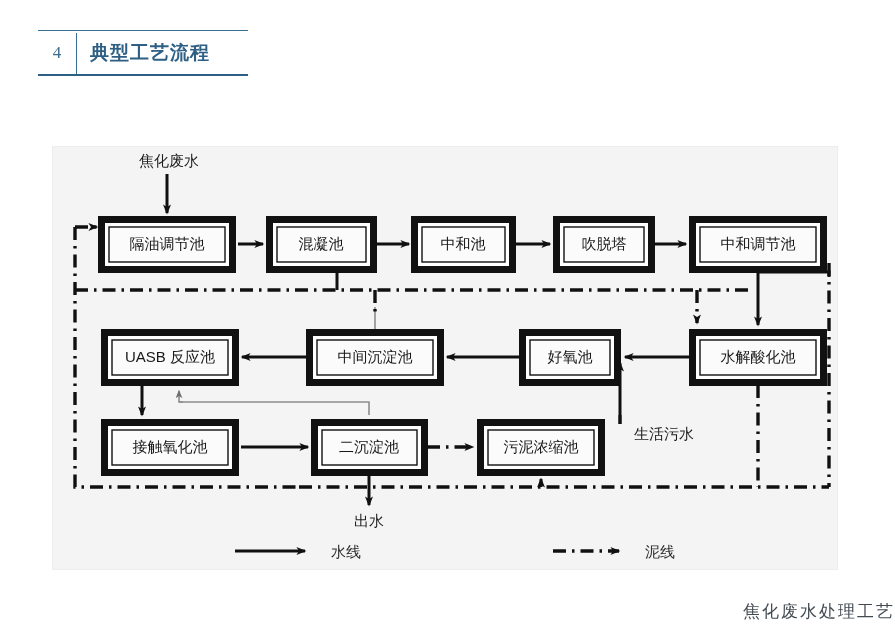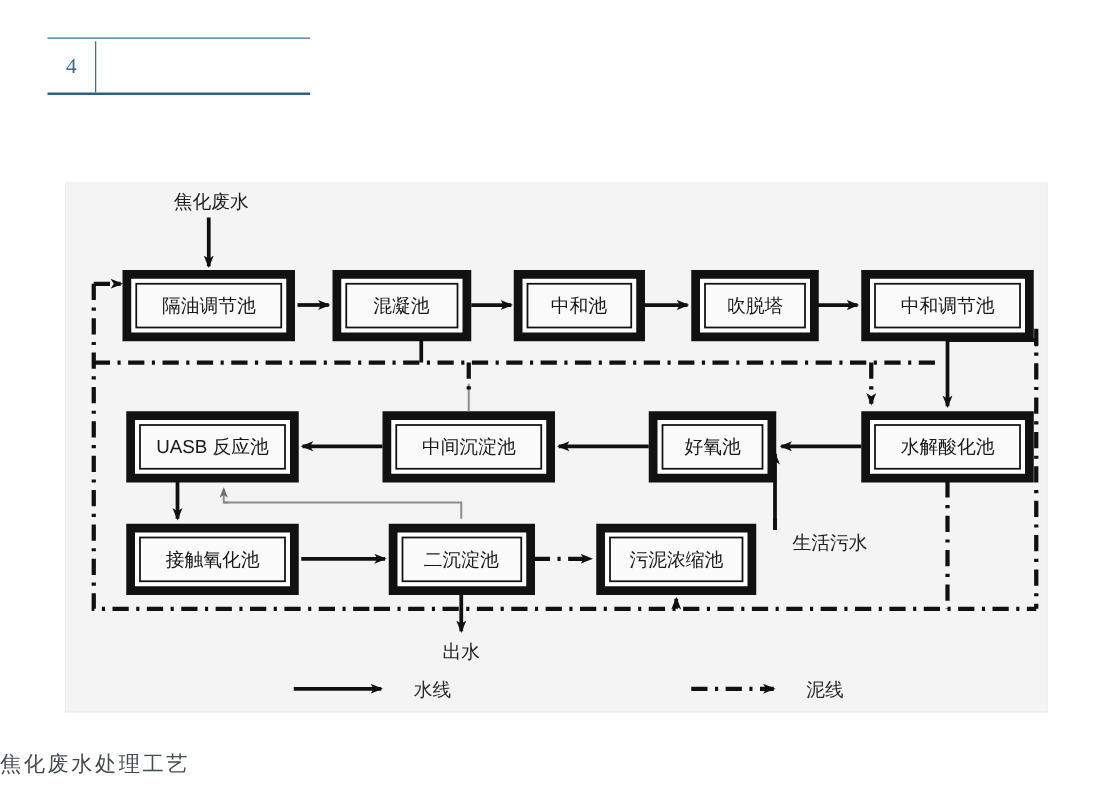--- a/index.html
+++ b/index.html
@@ -55,21 +55,21 @@
     background:#f4f4f4;
     border:1px solid #ededed;
     box-sizing:border-box;
   }
   .svgwrap{position:absolute;left:0;top:0;width:786px;height:424px;}
 
   .caption{
     position:absolute;
     left:0; top:600px;
     width:895px;
-    text-align:left;
+    text-align:right;
     font-size:17px;
     color:#444a52;
     letter-spacing:2px;
   }
 
   
   .pbox-outer{fill:#ffffff;stroke:#111111;stroke-width:7;}
   .pbox-inner{fill:#fbfbfb;stroke:#111111;stroke-width:1.4;}
   .plabel{
     font-family:"Liberation Sans","DejaVu Sans",sans-serif;
@@ -93,20 +93,21 @@
   .solidline{stroke:#101010;stroke-width:3;fill:none;}
   .dashline{stroke:#101010;stroke-width:3.4;fill:none;stroke-dasharray:13 6 2.5 6;}
   .thinline{stroke:#8d8d8d;stroke-width:1.6;fill:none;}
 </style>
 </head>
 <body>
 
 <div class="header">
   <div class="num">4</div>
   <div class="divider"></div>
+  <div class="htitle">典型工艺流程</div>
 </div>
 
 <div class="figure">
 <svg class="svgwrap" viewBox="0 0 786 424">
 
   <defs>
     <marker id="ah" markerWidth="11" markerHeight="11" refX="8.6" refY="4" orient="auto" markerUnits="userSpaceOnUse">
       <path d="M0,0 L10,4 L0,8 L2.6,4 Z" fill="#101010"></path>
     </marker>
     <marker id="ahs" markerWidth="9" markerHeight="9" refX="7.2" refY="3.4" orient="auto" markerUnits="userSpaceOnUse">

